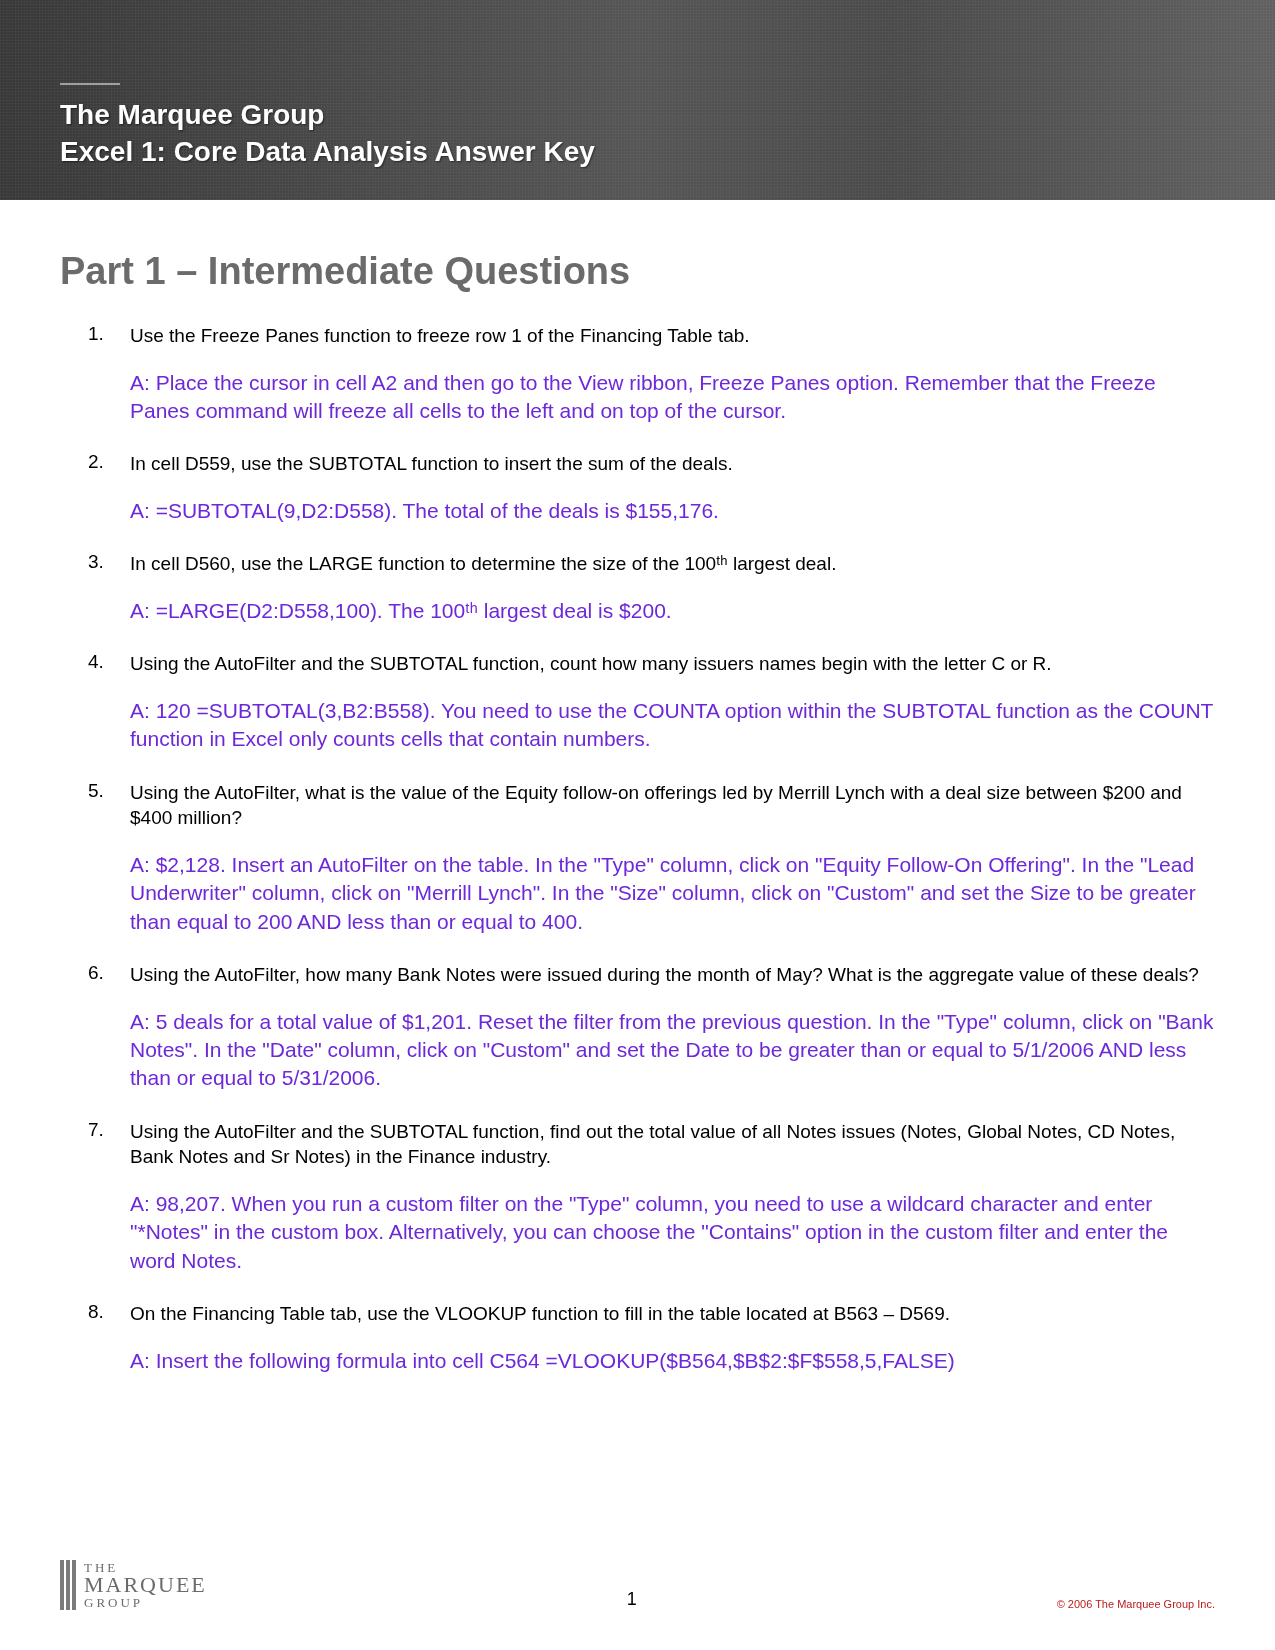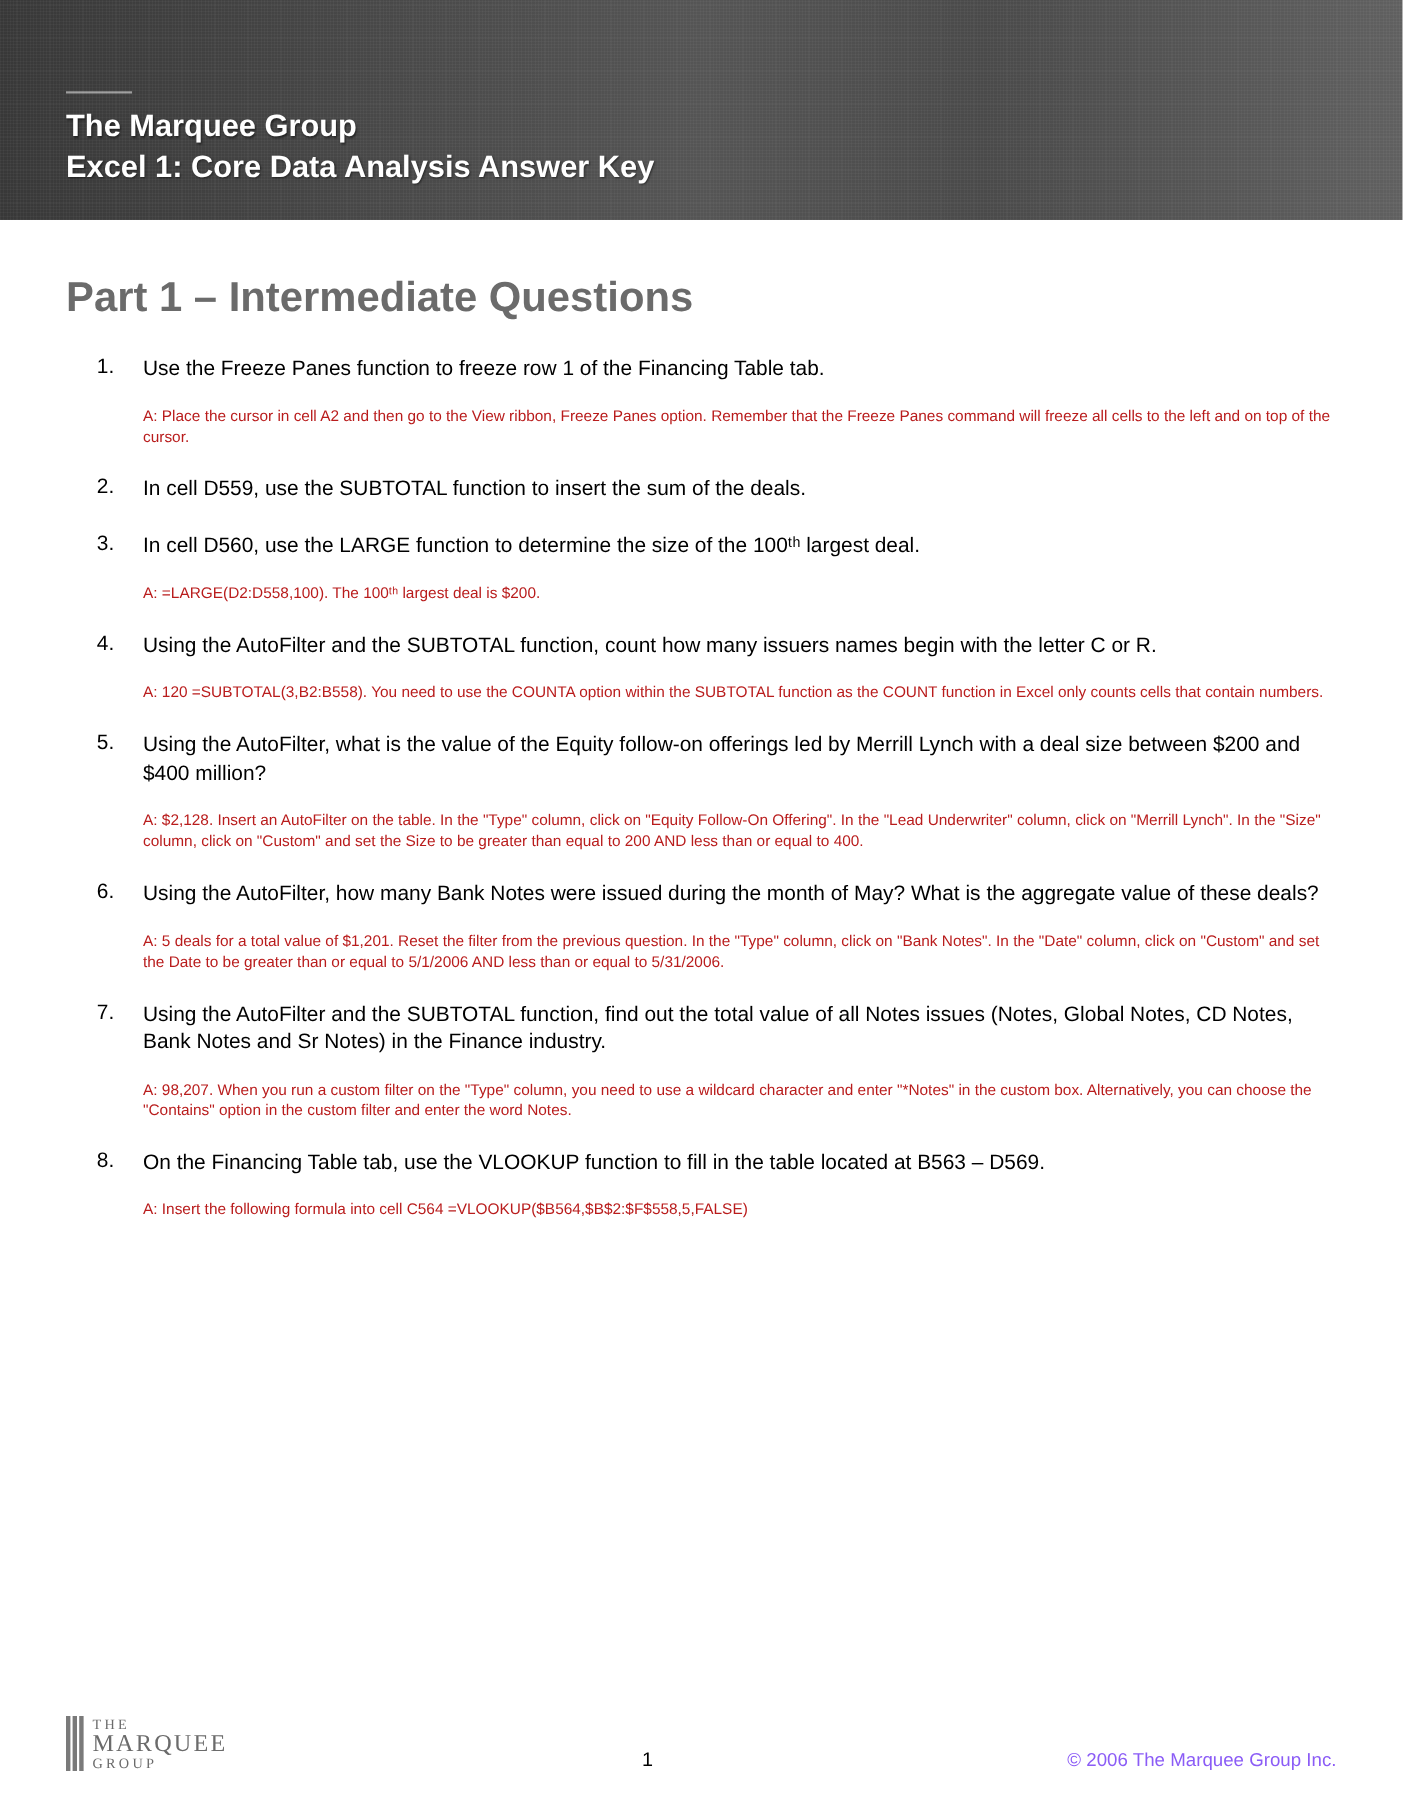--- a/index.html
+++ b/index.html
@@ -71,22 +71,22 @@
       font-size: 19px;
       color: #000000;
     }
     .question-text {
       font-size: 19px;
       color: #000000;
       line-height: 1.35;
       margin-bottom: 20px;
     }
     .answer-text {
-      font-size: 14px;
-      color: #b91c1c;
+      font-size: 21px;
+      color: #6d28d9;
       line-height: 1.35;
     }
     .footer {
       position: absolute;
       bottom: 40px;
       left: 0;
       width: 100%;
       padding: 0 60px;
       display: flex;
       justify-content: space-between;
@@ -123,22 +123,22 @@
     }
     .logo-group {
       font-size: 13px;
       letter-spacing: 3px;
     }
     .page-number {
       font-size: 18px;
       color: #000000;
     }
     .copyright {
-      font-size: 17px;
-      color: #8b5cf6;
+      font-size: 11px;
+      color: #b91c1c;
       margin-top: 36px;
     }
   </style>
 </head>
 <body>
 
 <div class="banner">
   <div class="banner-divider"></div>
   <div class="banner-title">The Marquee Group</div>
   <div class="banner-subtitle">Excel 1: Core Data Analysis Answer Key</div>
@@ -151,20 +151,21 @@
 
     <div class="question-item">
       <span class="question-number">1.</span>
       <div class="question-text">Use the Freeze Panes function to freeze row 1 of the Financing Table tab.</div>
       <div class="answer-text">A: Place the cursor in cell A2 and then go to the View ribbon, Freeze Panes option.  Remember that the Freeze Panes command will freeze all cells to the left and on top of the cursor.</div>
     </div>
 
     <div class="question-item">
       <span class="question-number">2.</span>
       <div class="question-text">In cell D559, use the SUBTOTAL function to insert the sum of the deals.</div>
+      <div class="answer-text">A:  =SUBTOTAL(9,D2:D558).  The total of the deals is $155,176.</div>
     </div>
 
     <div class="question-item">
       <span class="question-number">3.</span>
       <div class="question-text">In cell D560, use the LARGE function to determine the size of the 100ᵗʰ largest deal.</div>
       <div class="answer-text">A:  =LARGE(D2:D558,100).  The 100ᵗʰ largest deal is $200.</div>
     </div>
 
     <div class="question-item">
       <span class="question-number">4.</span>

